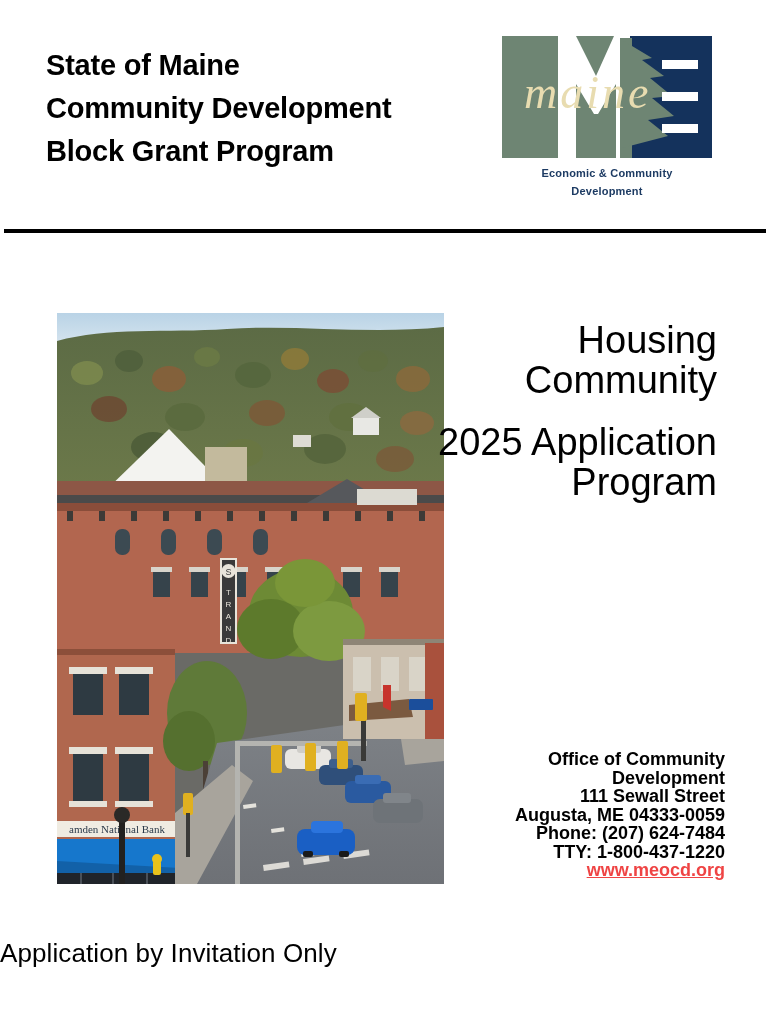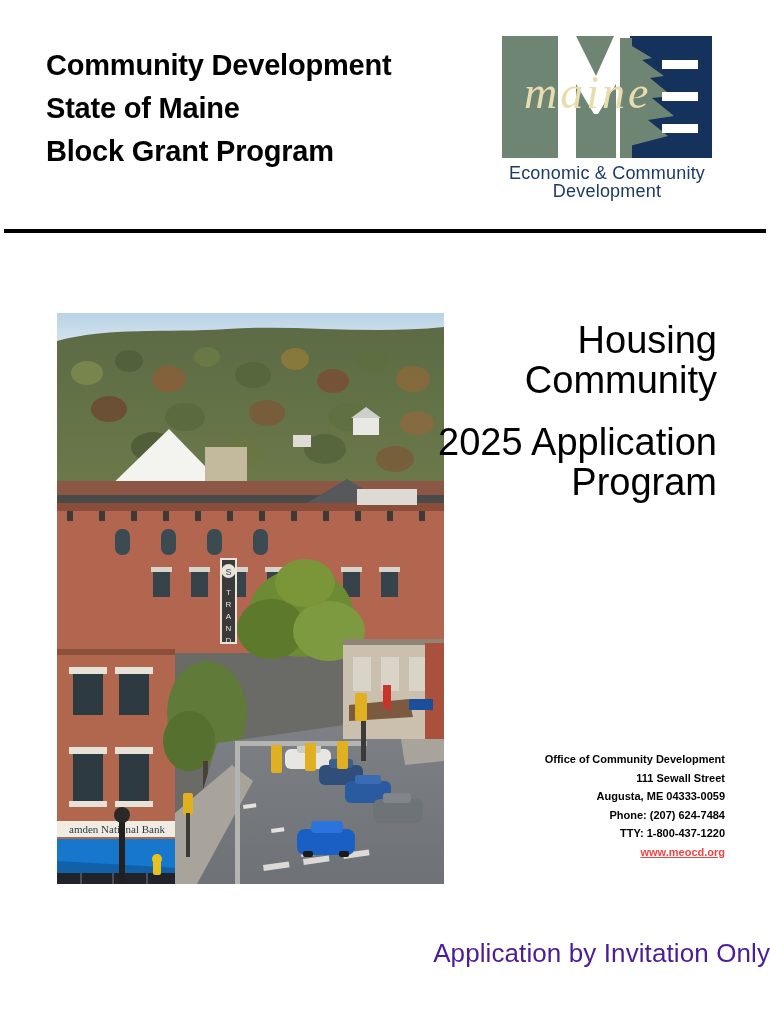--- a/index.html
+++ b/index.html
@@ -48,22 +48,22 @@
     width: 210px;
     height: 122px;
     font-style: italic;
   }
   .logo-caption {
     position: absolute;
     left: 0;
     top: 128px;
     width: 240px;
     text-align: center;
-    font-size: 18px;
-    font-weight: normal;
+    font-size: 11px;
+    font-weight: bold;
     line-height: 18px;
     color: #1d3b63;
     letter-spacing: 0.2px;
   }
 
   
   #divider {
     position: absolute;
     left: 4px;
     top: 229px;
@@ -97,49 +97,49 @@
   }
   #headline .gap { height: 22px; }
   #headline div { white-space: nowrap; }
 
   #contact {
     position: absolute;
     left: 440px;
     top: 750px;
     width: 285px;
     text-align: right;
-    font-size: 11px;
+    font-size: 18px;
     font-weight: bold;
     line-height: 18.5px;
     color: #000000;
   }
   #contact a {
     color: #ef4444;
     text-decoration: underline;
   }
 
   #footer-note {
     position: absolute;
     left: 0;
     top: 938px;
     width: 770px;
-    text-align: right;
+    text-align: left;
     font-size: 26px;
-    color: #4c1d95;
+    color: #000000;
     letter-spacing: 0.1px;
   }
 </style>
 </head>
 <body>
 
 <div id="page">
 
   <div id="doc-title">
+    <div>State of Maine</div>
     <div>Community Development</div>
-    <div>State of Maine</div>
     <div>Block Grant Program</div>
   </div>
 
   <div id="logo">
     <div class="logo-mark">
       <svg viewBox="0 0 210 122" xmlns="http://www.w3.org/2000/svg">
 
         <rect x="0" y="0" width="128" height="122" fill="#6e8573"></rect>
 
         <rect x="128" y="0" width="82" height="122" fill="#14325c"></rect>

